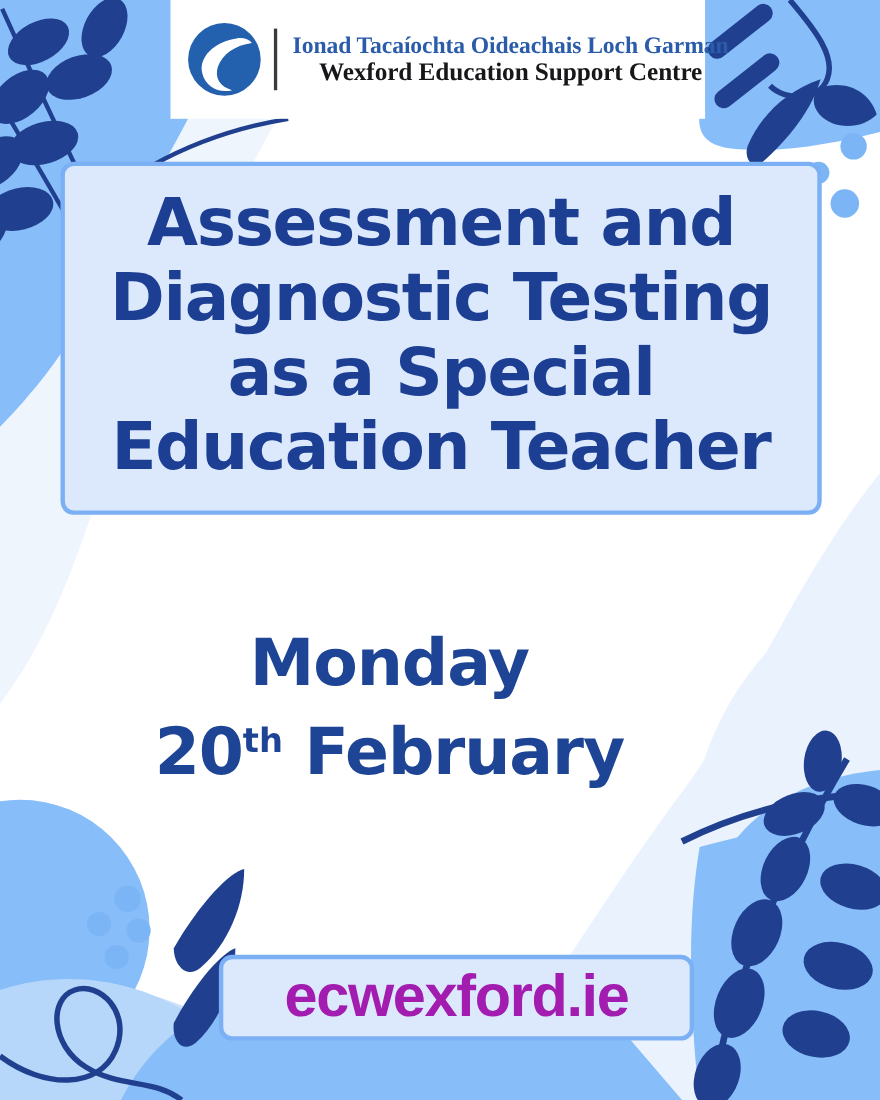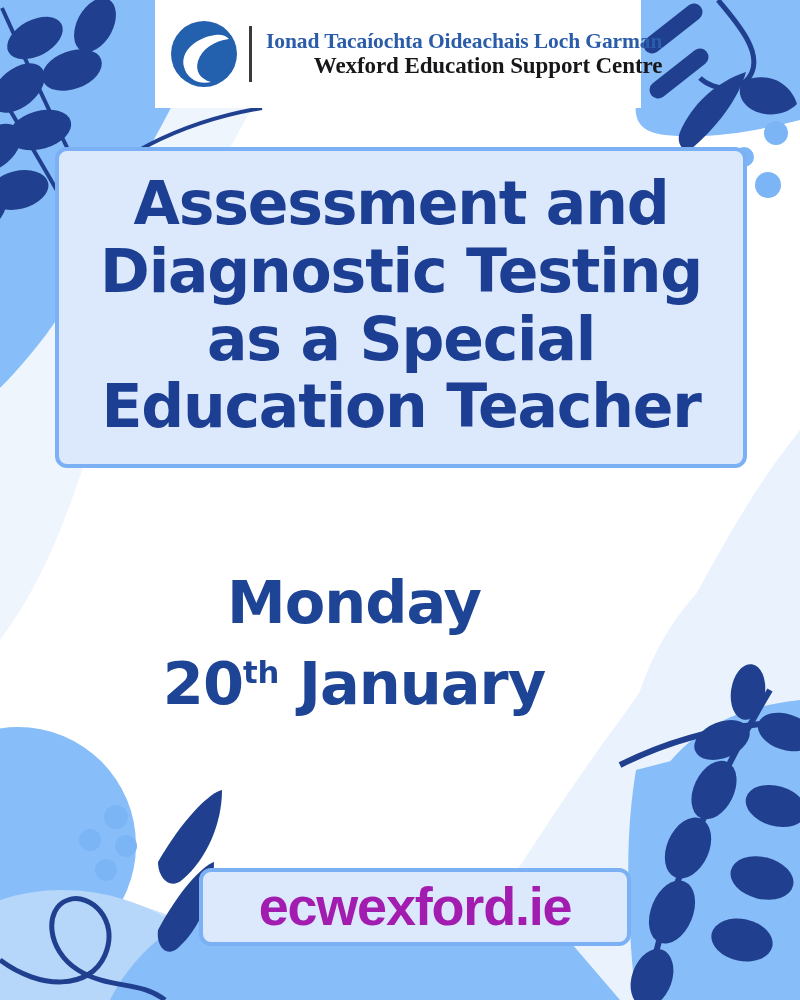--- a/index.html
+++ b/index.html
@@ -45,21 +45,20 @@
     width: 3px;
     height: 56px;
     background: #3a3a3a;
     margin: 0 14px 0 10px;
     flex: 0 0 3px;
   }
   .logo-text {
     display: flex;
     flex-direction: column;
     justify-content: center;
-    align-items: flex-end;
   }
   .logo-line-ga {
     font-family: "Liberation Serif", serif;
     font-weight: bold;
     font-size: 21.5px;
     color: #2a5caa;
     letter-spacing: -0.1px;
     white-space: nowrap;
     line-height: 1.12;
   }
@@ -257,20 +256,20 @@
       <div class="logo-line-en">Wexford Education Support Centre</div>
     </div>
   </div>
 
   <div class="title-card">
     <div class="title-text">Assessment and Diagnostic Testing as a Special Education Teacher</div>
   </div>
 
   <div class="date-block">
     <div class="date-line">Monday</div>
-    <div class="date-line"><span>20</span><sup>th</sup>&nbsp;<span>January</span></div>
+    <div class="date-line"><span>20</span><sup>th</sup>&nbsp;<span>February</span></div>
   </div>
 
   <div class="url-card">
     <div class="url-text">ecwexford.ie</div>
   </div>
 
 </div>
 
 </body></html>

